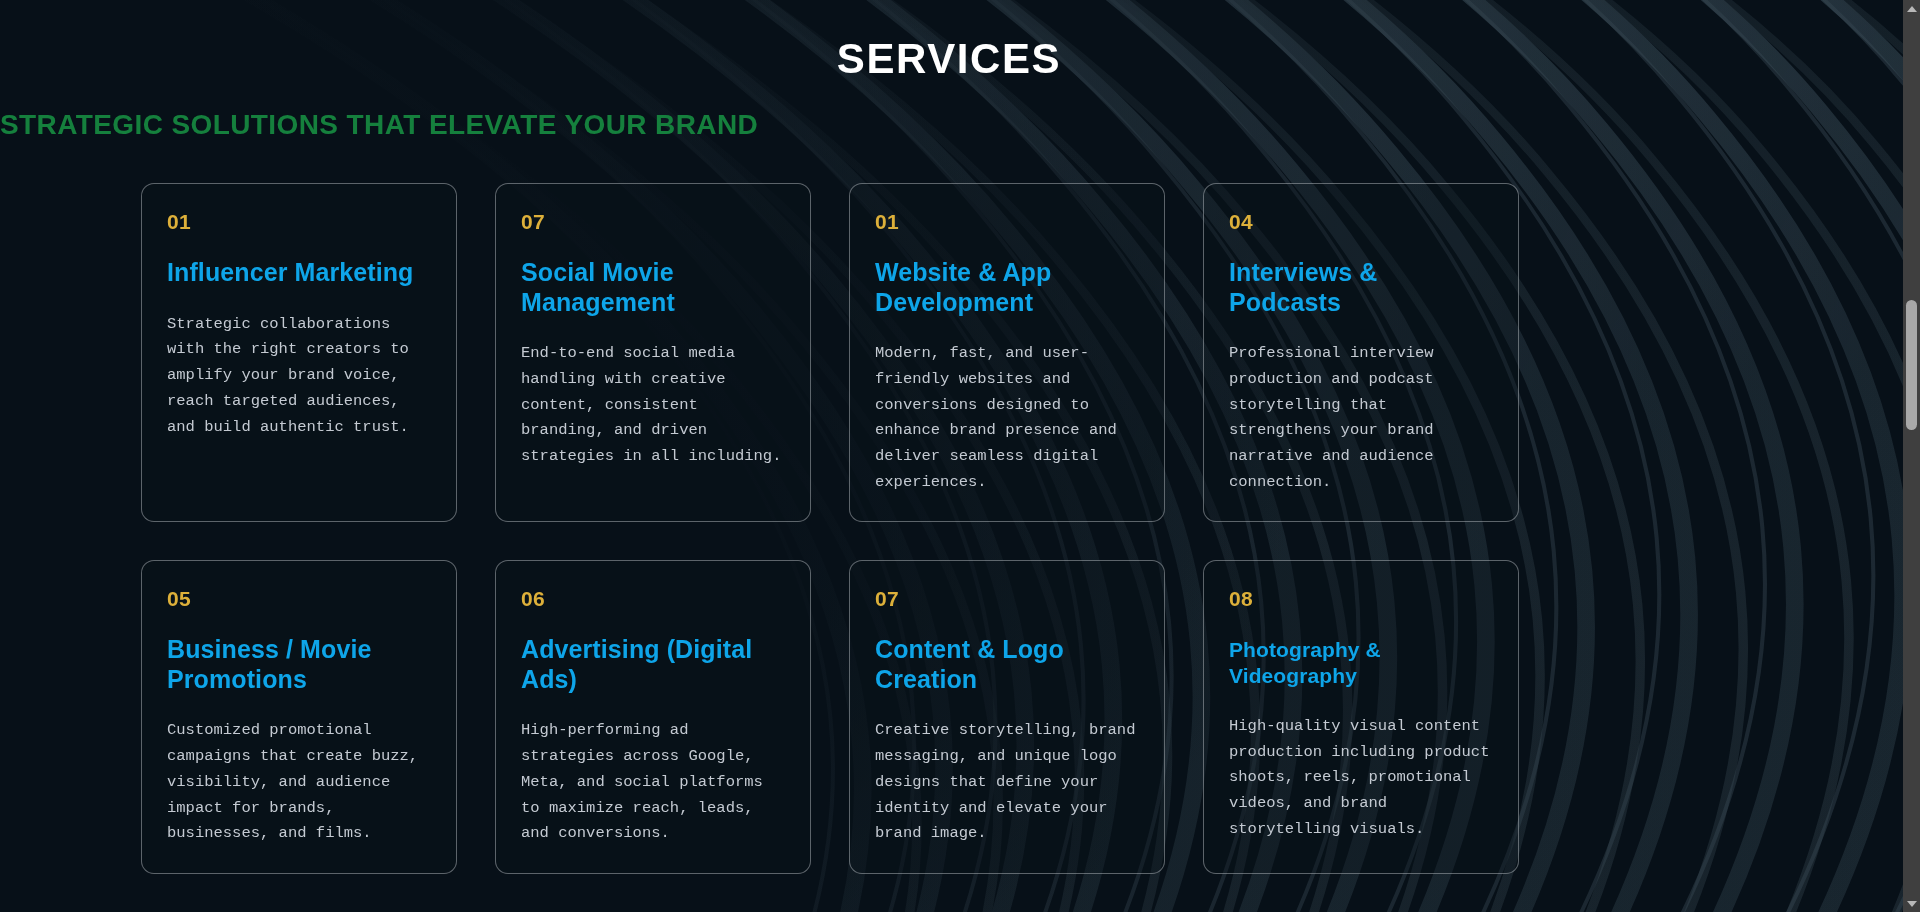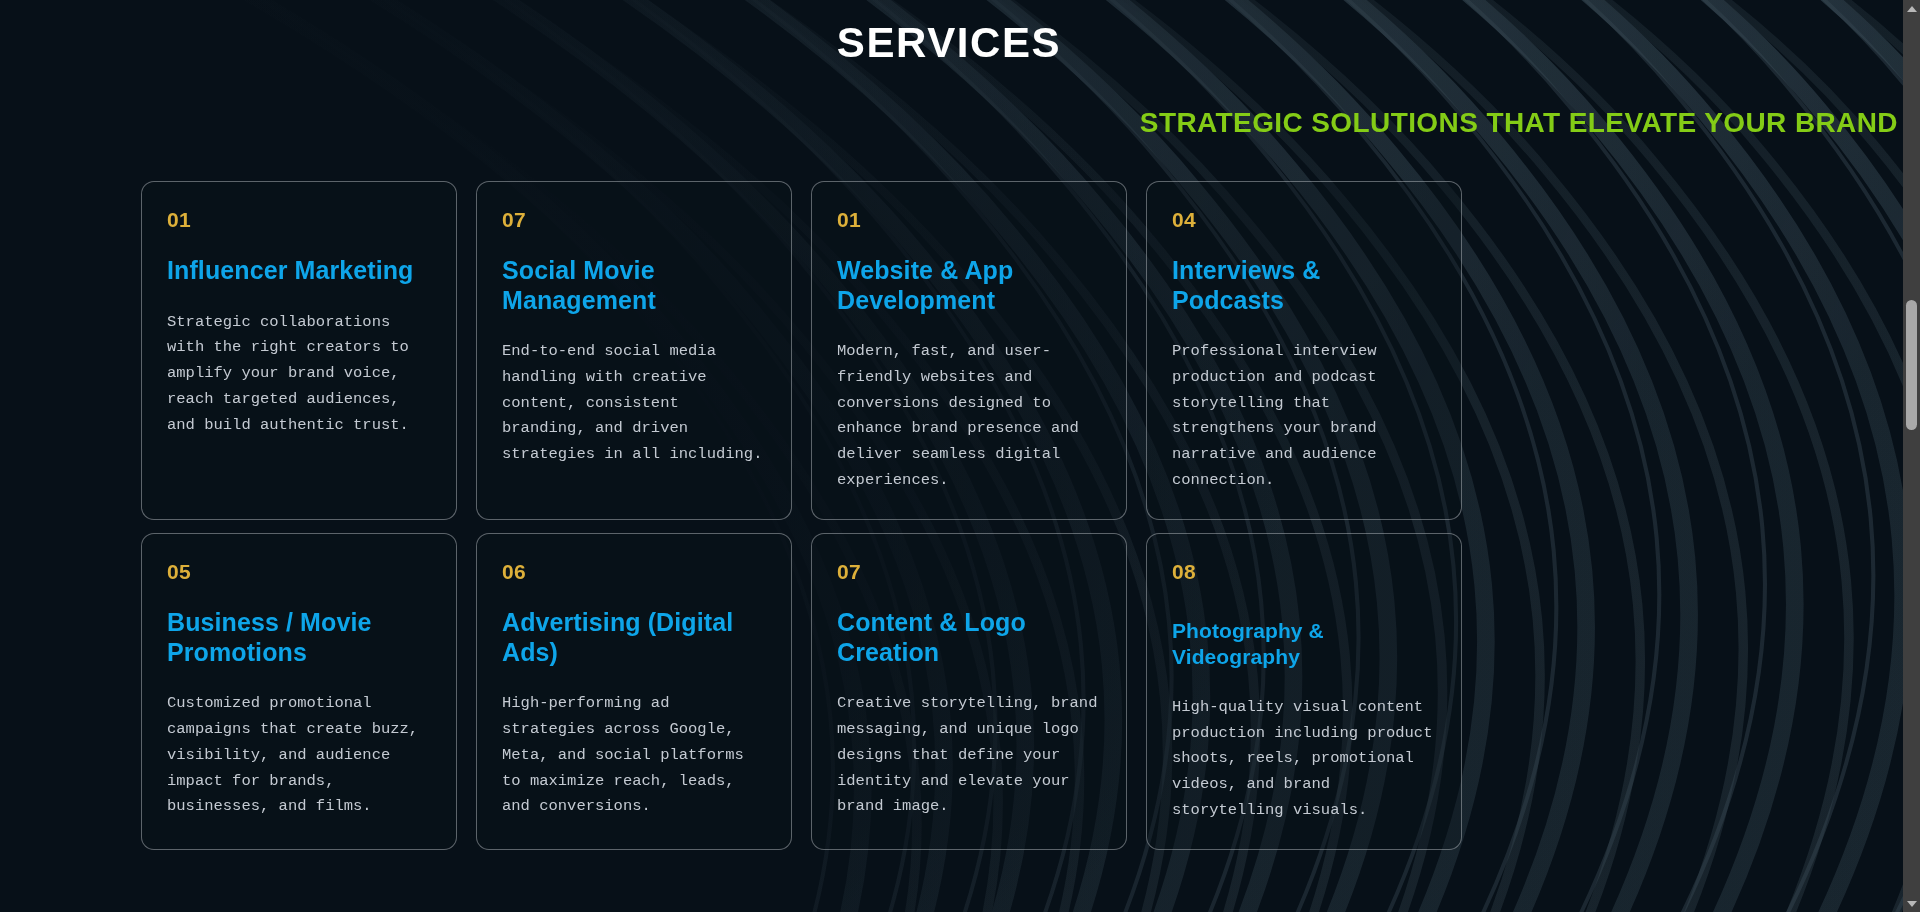--- a/index.html
+++ b/index.html
@@ -44,51 +44,52 @@
     background:
       radial-gradient(ellipse 950px 620px at 18% 55%, rgba(7,16,24,0.97) 0%, rgba(7,16,24,0.90) 42%, rgba(7,16,24,0.40) 72%, rgba(7,16,24,0) 100%),
       linear-gradient(100deg, rgba(7,16,24,0.99) 0%, rgba(7,16,24,0.92) 22%, rgba(7,16,24,0.45) 46%, rgba(7,16,24,0.12) 68%, rgba(7,16,24,0.02) 100%);
   }
 
   
   .content {
     position: relative;
     z-index: 2;
     width: 1898px;
-    padding-top: 18px;
+    padding-top: 34px;
   }
 
   .section-title {
     text-align: center;
     color: #ffffff;
     font-size: 42px;
     font-weight: 700;
     letter-spacing: 1.6px;
     line-height: 1.18;
   }
 
   .section-subtitle {
-    text-align: right;
-    color: #84cc16;
+    text-align: left;
+    color: #15803d;
     font-size: 28px;
     font-weight: 700;
     letter-spacing: 0.4px;
-    margin-top: 38px;
+    margin-top: 24px;
     line-height: 1.2;
   }
 
   
   .cards-grid {
     display: grid;
     grid-template-columns: repeat(4, 316px);
     column-gap: 19px;
     row-gap: 13px;
     justify-content: start;
     margin-top: 42px;
     padding-left: 141px;
+    gap: 38px;
   }
 
   .card {
     position: relative;
     border: 1px solid rgba(213,216,222,0.42);
     border-radius: 13px;
     padding: 27px 25px 26px 25px;
     min-height: 266px;
     background: rgba(9,19,27,0.30);
     overflow: hidden;
@@ -106,21 +107,21 @@
     color: #0ea5e9;
     font-size: 25px;
     font-weight: 700;
     line-height: 1.18;
     margin-top: 26px;
     letter-spacing: 0.1px;
   }
 
   .card.compact-title .card-title {
     font-size: 21px;
-    margin-top: 36px;
+    margin-top: 28px;
     line-height: 1.2;
   }
 
   .card-desc {
     color: #c4cad2;
     font-size: 15.5px;
     line-height: 1.66;
     margin-top: 24px;
     font-weight: 400;
     font-family: Liberation Mono, monospace;

